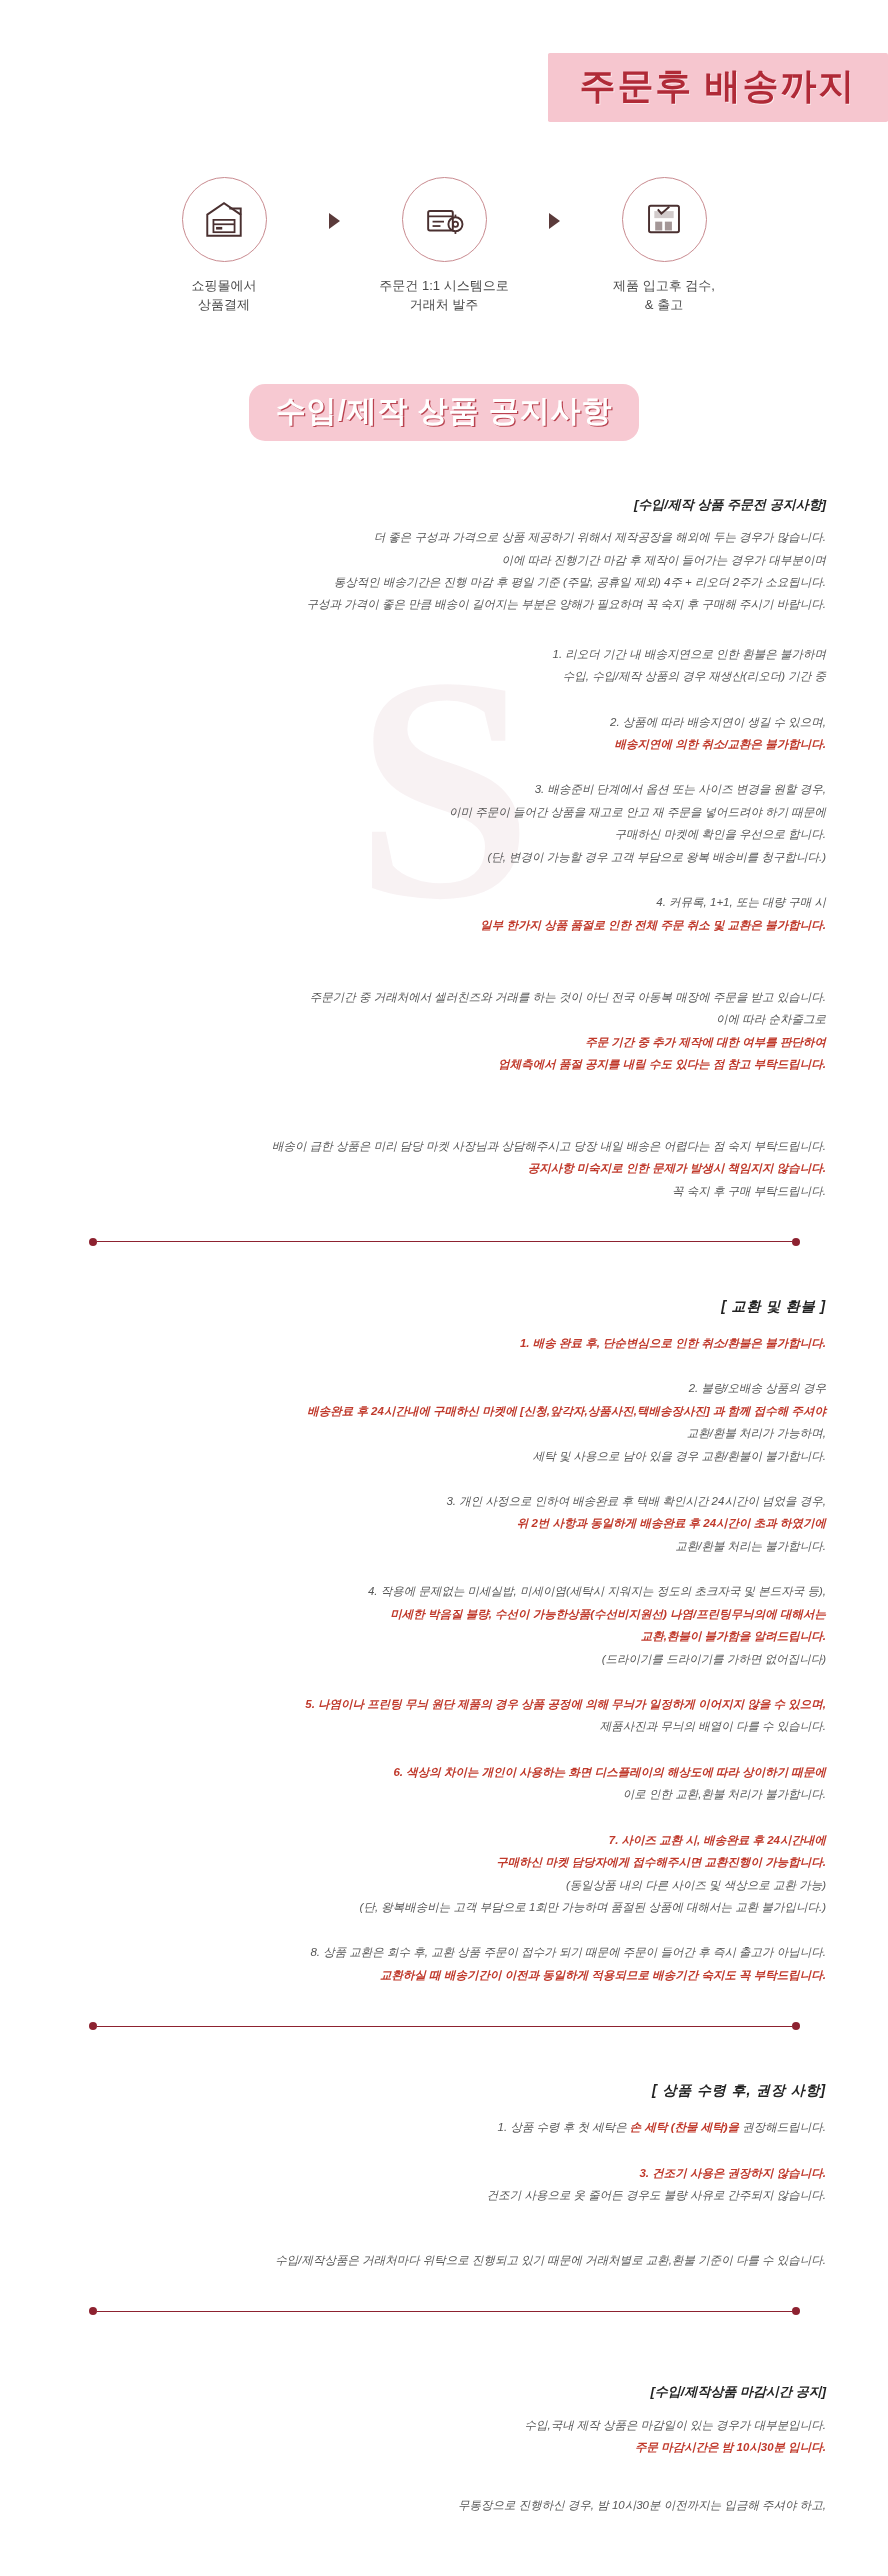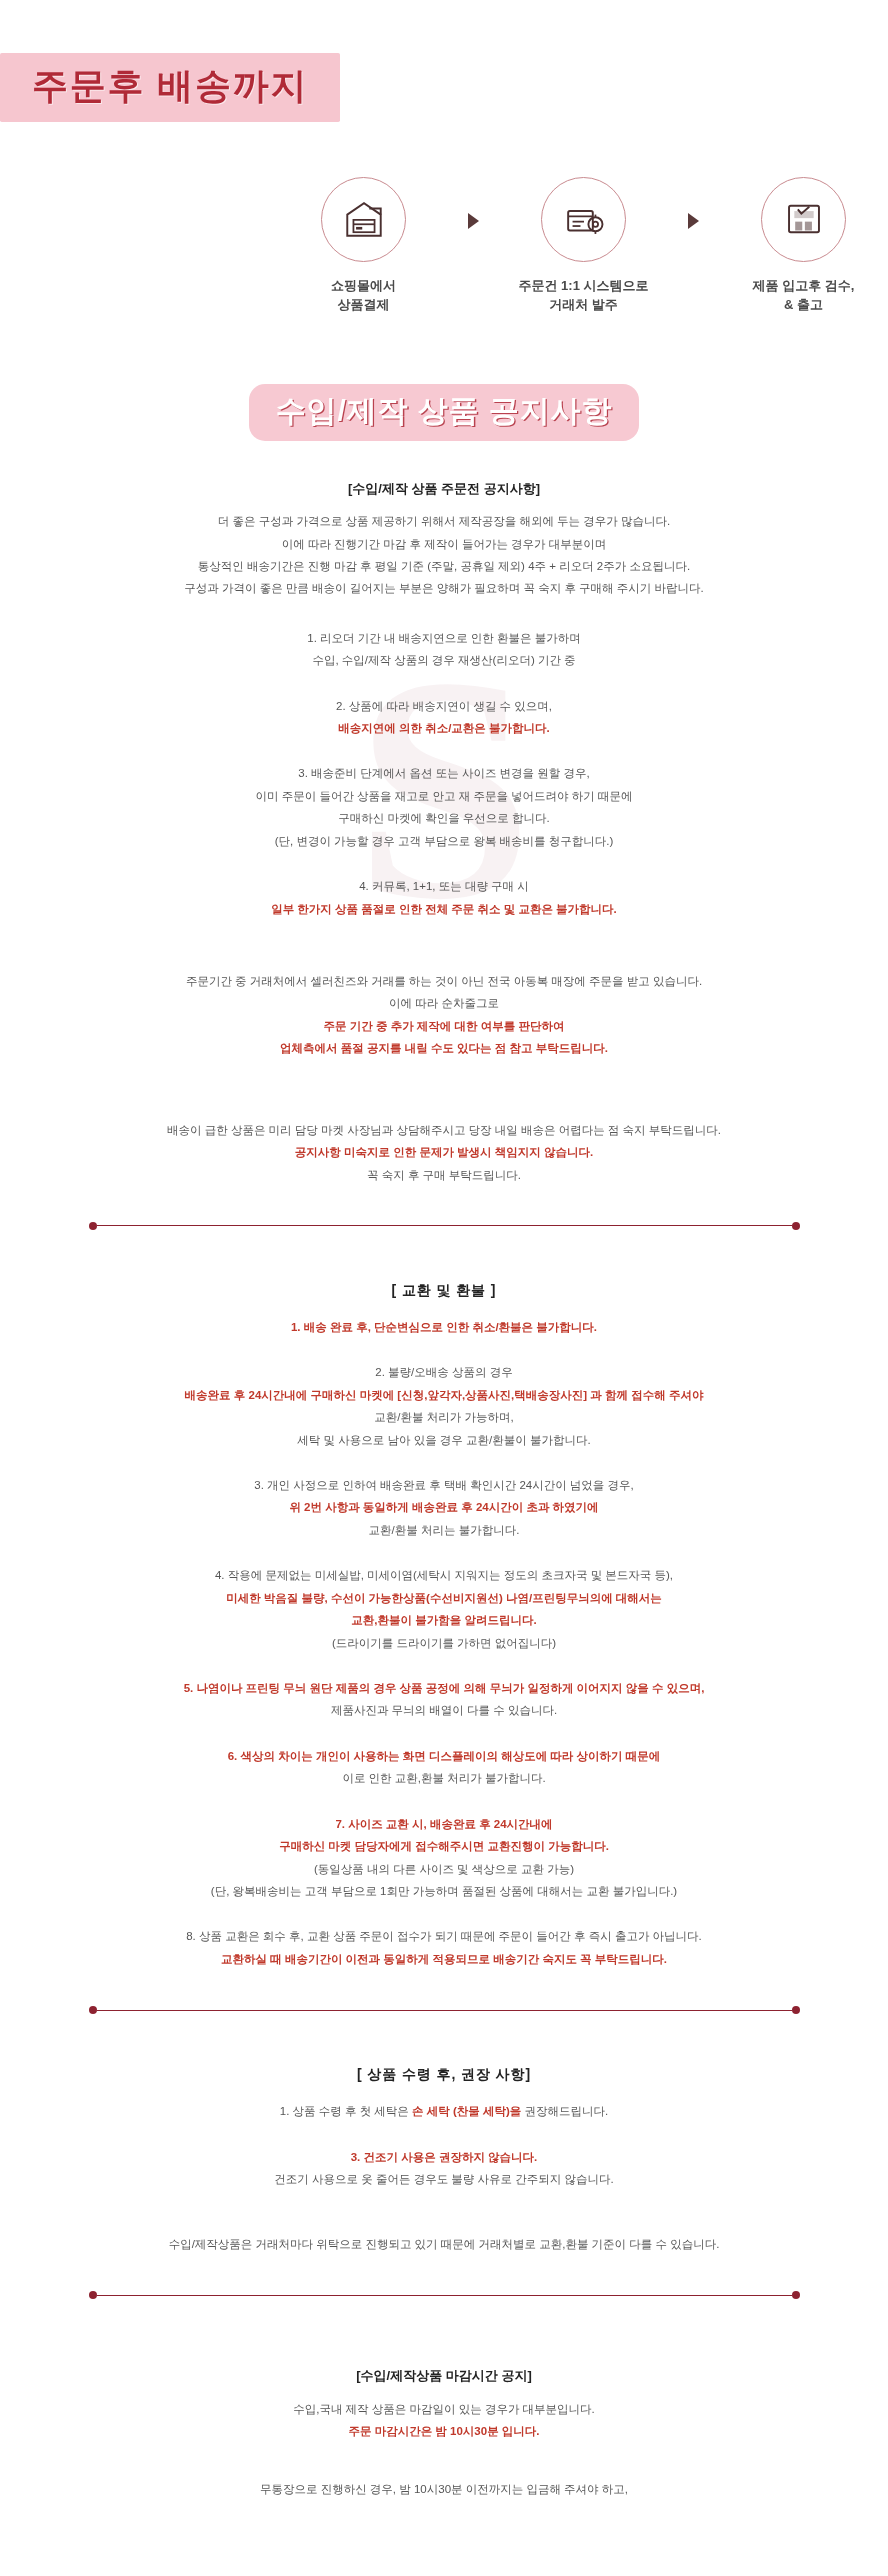--- a/index.html
+++ b/index.html
@@ -16,44 +16,43 @@
     width: 888px;
     min-height: 2576px;
     position: relative;
     background: #ffffff;
     overflow: hidden;
   }
 
   
   .banner-wrap {
     padding-top: 53px;
-    text-align: left;
+    text-align: right;
   }
   .banner {
     display: inline-block;
     background: #f6c6cf;
     padding: 9px 32px 10.7px 32px;
     border-radius: 1.8px;
   }
   .banner-text {
     font-size: 36px;
     font-weight: bold;
     letter-spacing: 1.8px;
     color: #b02a37;
     text-shadow: 0.9px 0.9px 0 rgba(255,255,255,0.6);
   }
 
   
   .steps {
     margin-top: 55px;
     display: flex;
-    justify-content: flex-end;
+    justify-content: center;
     align-items: flex-start;
     gap: 14px;
-    font-weight: bold;
   }
   .step {
     width: 169px;
     text-align: center;
   }
   .step-circle {
     width: 85px;
     height: 85px;
     margin: 0 auto;
     border: 1.8px solid #c98b90;
@@ -116,24 +115,25 @@
     opacity: 0.75;
     z-index: 0;
     pointer-events: none;
     font-family: "Liberation Serif", serif;
   }
 
   
   .content {
     position: relative;
     z-index: 1;
-    margin: 0 auto;
+    margin: 16px auto;
     width: 764px;
     padding-top: 39px;
-    text-align: center;
+    text-align: right;
+    font-style: italic;
   }
   .blk { margin-bottom: 23px; }
   .h-b {
     font-size: 13px;
     font-weight: bold;
     color: #222222;
     margin-bottom: 12.4px;
   }
   .h-c {
     font-size: 14px;

